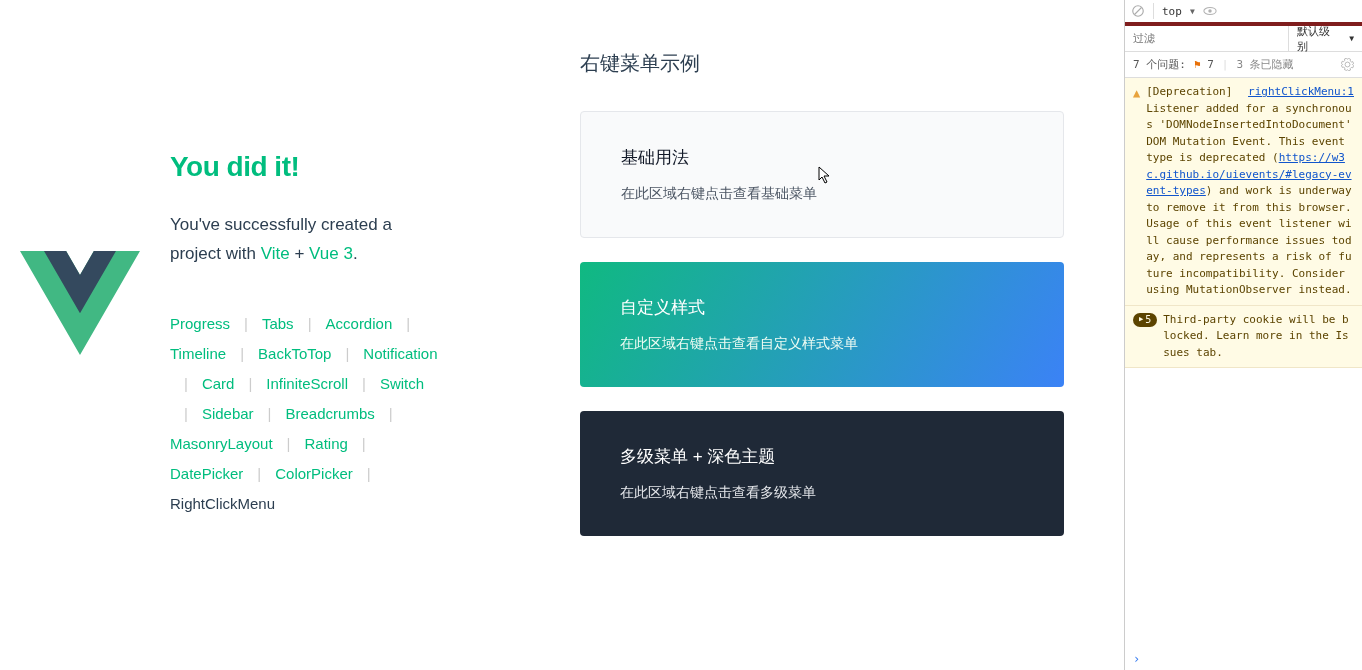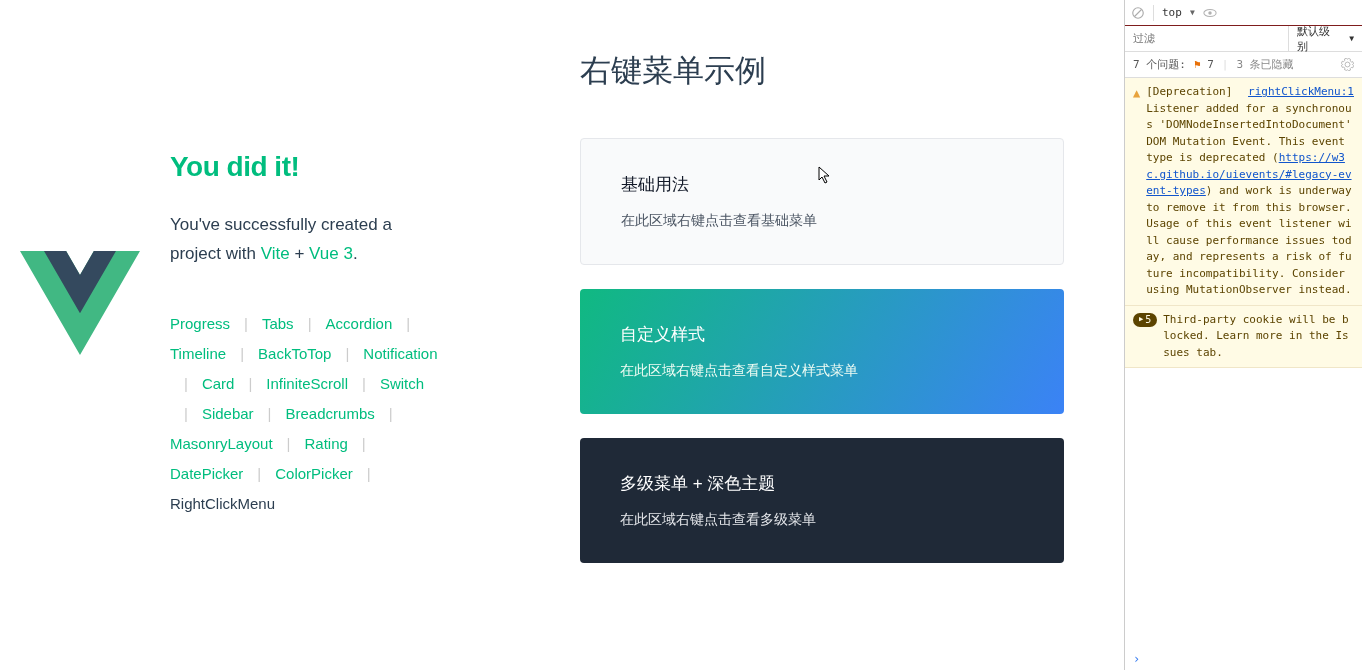--- a/index.html
+++ b/index.html
@@ -15,40 +15,40 @@
     .hero-title { font-size: 28px; font-weight: 700; color: #00bd7e; margin-bottom: 28px; letter-spacing: -0.5px; }
     .hero-sub { font-size: 17px; color: #2c3e50; line-height: 1.7; margin-bottom: 40px; }
     .hero-sub .tech { color: #00bd7e; }
     
     .nav-links { display: flex; flex-wrap: wrap; gap: 0; line-height: 2; font-size: 15px; }
     .nav-links a { color: #00bd7e; text-decoration: none; white-space: nowrap; }
     .nav-links .sep { color: #ccc; margin: 0 14px; }
     .nav-links .active { color: #2c3e50; }
     
     .main { flex: 1; padding: 50px 60px 40px 140px; }
-    .page-title { font-size: 31px; color: #2c3e50; margin-bottom: 46px; font-weight: 400; }
+    .page-title { font-size: 20px; color: #2c3e50; margin-bottom: 34px; font-weight: 400; }
     
     .demo-card { border-radius: 4px; padding: 34px 40px; margin-bottom: 24px; }
     .demo-card h3 { font-size: 17px; font-weight: 500; margin-bottom: 16px; }
     .demo-card p { font-size: 14px; }
     
     .card-light { background: #f9fafb; border: 1px solid #e5e7eb; color: #111827; }
     .card-light p { color: #4b5563; }
     
     .card-dark { background: #1f2937; color: #fff; }
     .card-dark p { color: #e5e7eb; }
     
     .card-gradient { background: linear-gradient(120deg, #10b981, #3b82f6); color: #fff; }
     .card-gradient p { color: #f0fdf4; }
     
     .cursor { position: absolute; left: 818px; top: 166px; pointer-events: none; }
     
     
     .devtools { width: 238px; border-left: 1px solid #ccc; background: #fff; font-family: Menlo, Consolas, monospace; font-size: 11px; display: flex; flex-direction: column; }
-    .dt-toolbar { display: flex; align-items: center; height: 26px; border-bottom: 1px solid #7f1d1d; padding: 0 6px; gap: 8px; }
+    .dt-toolbar { display: flex; align-items: center; height: 26px; border-bottom: 4px solid #7f1d1d; padding: 0 6px; gap: 8px; }
     .dt-icon { width: 14px; height: 14px; opacity: 0.55; }
     .dt-sep { width: 1px; height: 16px; background: #ddd; }
     .dt-top { font-family: inherit; font-size: 11px; color: #333; }
     .dt-eye { width: 14px; height: 14px; opacity: 0.5; }
     
     .dt-filter-row { display: flex; height: 26px; border-bottom: 1px solid #ddd; }
     .dt-filter { flex: 1; border: none; outline: none; font-size: 11px; padding: 0 8px; color: #888; font-family: inherit; }
     .dt-loglevel { font-size: 11px; color: #333; padding: 0 8px; border-left: 1px solid #ddd; height: 100%; display: flex; align-items: center; gap: 14px; }
     
     .dt-issues { display: flex; align-items: center; height: 26px; border-bottom: 1px solid #ddd; padding: 0 8px; gap: 8px; font-size: 11px; color: #555; }

